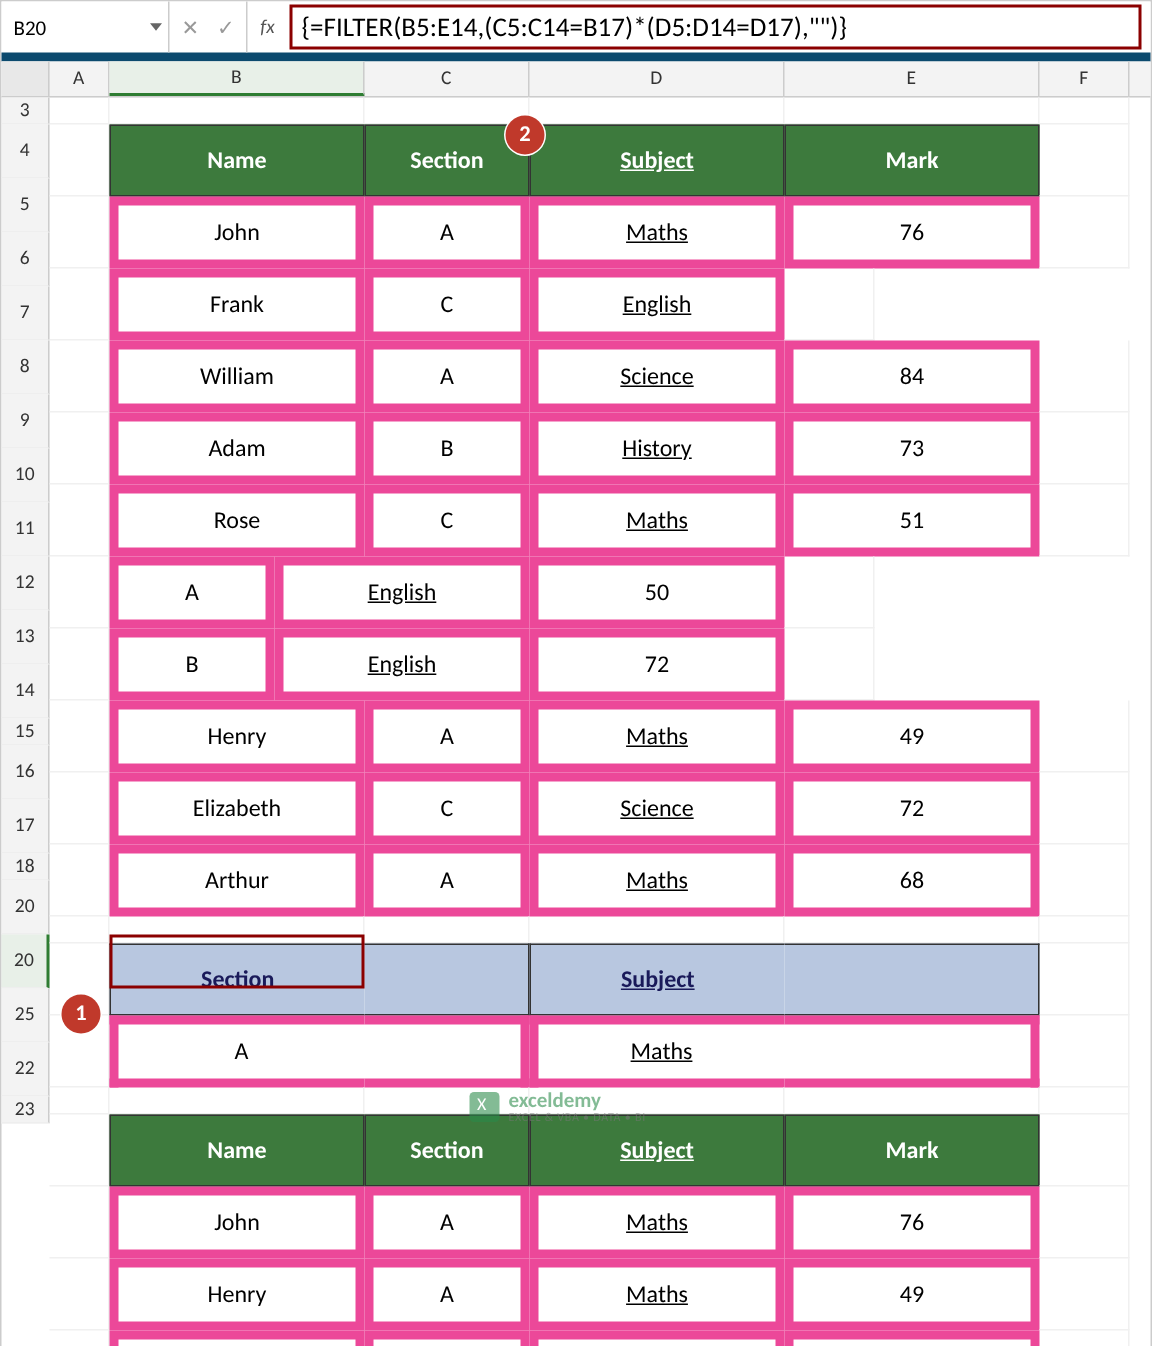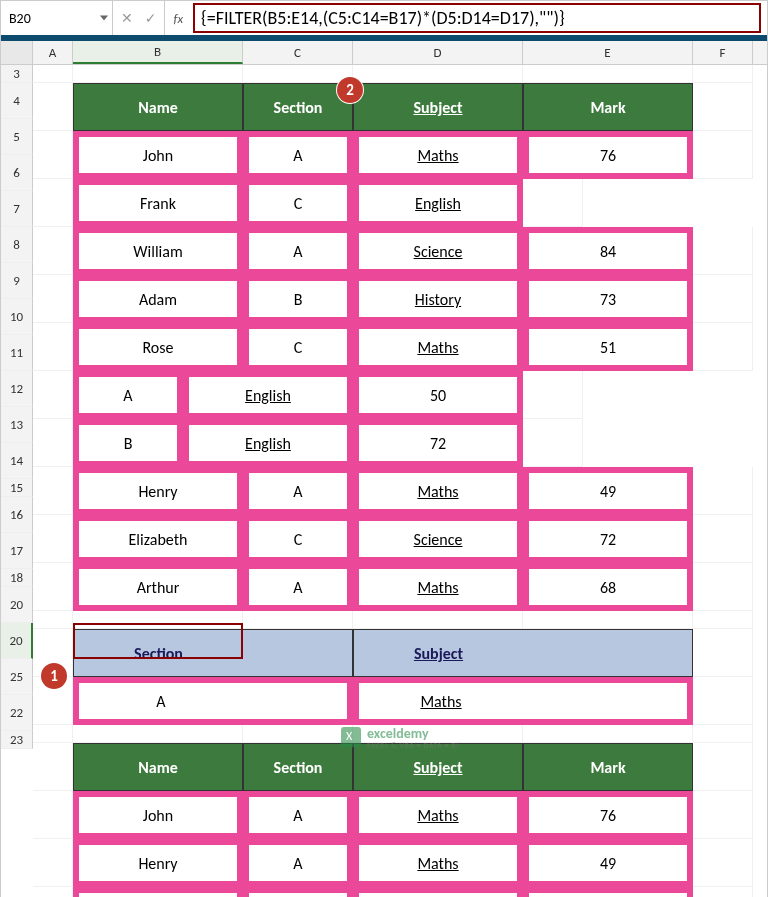--- a/index.html
+++ b/index.html
@@ -55,21 +55,21 @@
   .c-F { width:60px; }
 
   .hdr1 { background:#3d7a3d; color:#fff; font-weight:bold; border:1px solid #333; }
   .tdc { border:6px solid #ec4899; }
   .hdr2 { background:#b8c7e0; color:#1a1a5a; font-weight:bold; border:1px solid #333; }
 
   .sel-cell { position:absolute; border:2px solid #8b0000; pointer-events:none; }
 
   .badge { position:absolute; width:26px; height:26px; border-radius:50%; background:#c0392b; color:#fff; font-size:15px; font-weight:bold; display:flex; align-items:center; justify-content:center; box-shadow: 0 0 0 1px #fff; }
 
-  .watermark { position:absolute; display:flex; align-items:flex-start; gap:6px; opacity:0.58;margin-left:28px; }
+  .watermark { position:absolute; display:flex; align-items:center; gap:6px; opacity:0.58; }
   .wm-icon { width:20px; height:20px; background:#2a8b4a; border-radius:3px; position:relative; }
   .wm-icon::after { content:"X"; color:#fff; font-size:12px; position:absolute; top:2px; left:5px; }
   .wm-text { text-align:left; line-height:1; }
   .wm-title { font-size:14px; color:#2a8b4a; font-weight:bold; }
   .wm-sub { font-size:8px; color:#777; letter-spacing:0.5px; }
 </style>
 </head>
 <body>
 
 <div class="container">

